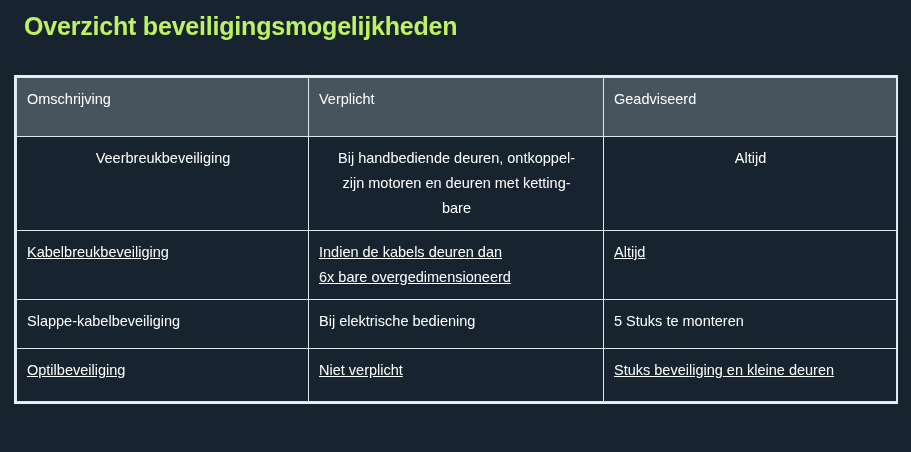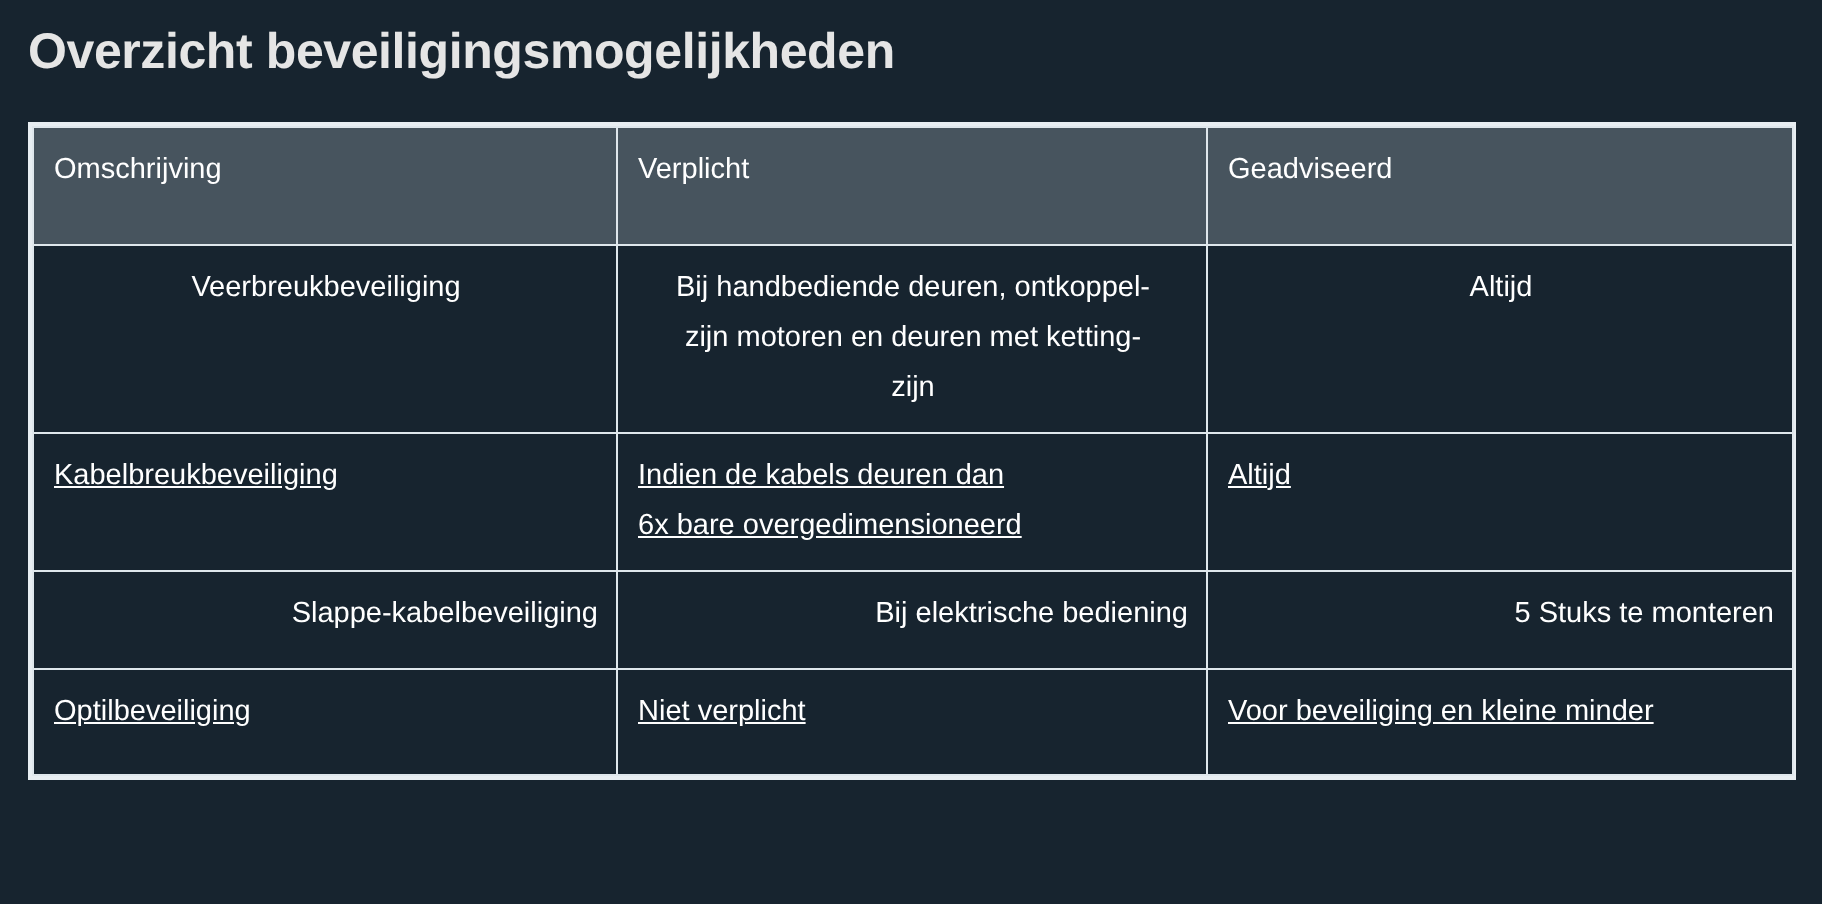--- a/index.html
+++ b/index.html
@@ -16,33 +16,33 @@
   }
   .page {
     position: relative;
     width: 911px;
     height: 452px;
     box-sizing: border-box;
     background: #17242f;
   }
   .page-title {
     position: absolute;
-    left: 14px;
+    left: 24px;
     top: 11px;
     font-size: 25px;
     font-weight: bold;
-    color: #e5e5e5;
+    color: #bef264;
     letter-spacing: -0.2px;
     white-space: nowrap;
     line-height: 1.2;
   }
   .table-wrap {
     position: absolute;
     left: 14px;
-    top: 61px;
+    top: 75px;
     width: 884px;
     border: 2px solid #e8eef2;
     box-sizing: border-box;
   }
   table.sec-table {
     width: 100%;
     border-collapse: collapse;
     table-layout: fixed;
     background: #17242f;
   }
@@ -64,21 +64,21 @@
     background: #47545e;
     height: 40px;
     font-size: 14.5px;
     font-weight: normal;
   }
   table.sec-table tbody td {
     background: #17242f;
   }
   tr.row-tall td { height: 58px; text-align: center; }
   tr.row-mid td  { height: 34px; text-decoration: underline; }
-  tr.row-short td{ height: 30px; text-align: right; }
+  tr.row-short td{ height: 30px; }
   .cell-line { display: block; }
 </style>
 </head>
 <body>
 
 <div class="page">
 
   <div class="page-title">Overzicht beveiligingsmogelijkheden</div>
 
   <div class="table-wrap">
@@ -95,21 +95,21 @@
           <th>Geadviseerd</th>
         </tr>
       </thead>
       <tbody>
 
         <tr class="row-tall">
           <td>Veerbreukbeveiliging</td>
           <td>
             <span class="cell-line">Bij handbediende deuren, ontkoppel-</span>
             <span class="cell-line">zijn motoren en deuren met ketting-</span>
-            <span class="cell-line">zijn</span>
+            <span class="cell-line">bare</span>
           </td>
           <td>Altijd</td>
         </tr>
 
         <tr class="row-mid">
           <td>Kabelbreukbeveiliging</td>
           <td>
             <span class="cell-line">Indien de kabels deuren dan</span>
             <span class="cell-line">6x bare overgedimensioneerd</span>
           </td>
@@ -123,20 +123,20 @@
           </td>
           <td>5 Stuks te monteren</td>
         </tr>
 
 
         <tr class="row-mid">
           <td>Optilbeveiliging</td>
           <td>
             <span class="cell-line">Niet verplicht</span>
           </td>
-          <td>Voor beveiliging en kleine minder</td>
+          <td>Stuks beveiliging en kleine deuren</td>
         </tr>
 
       </tbody>
     </table>
   </div>
 
 </div>
 
 </body></html>

